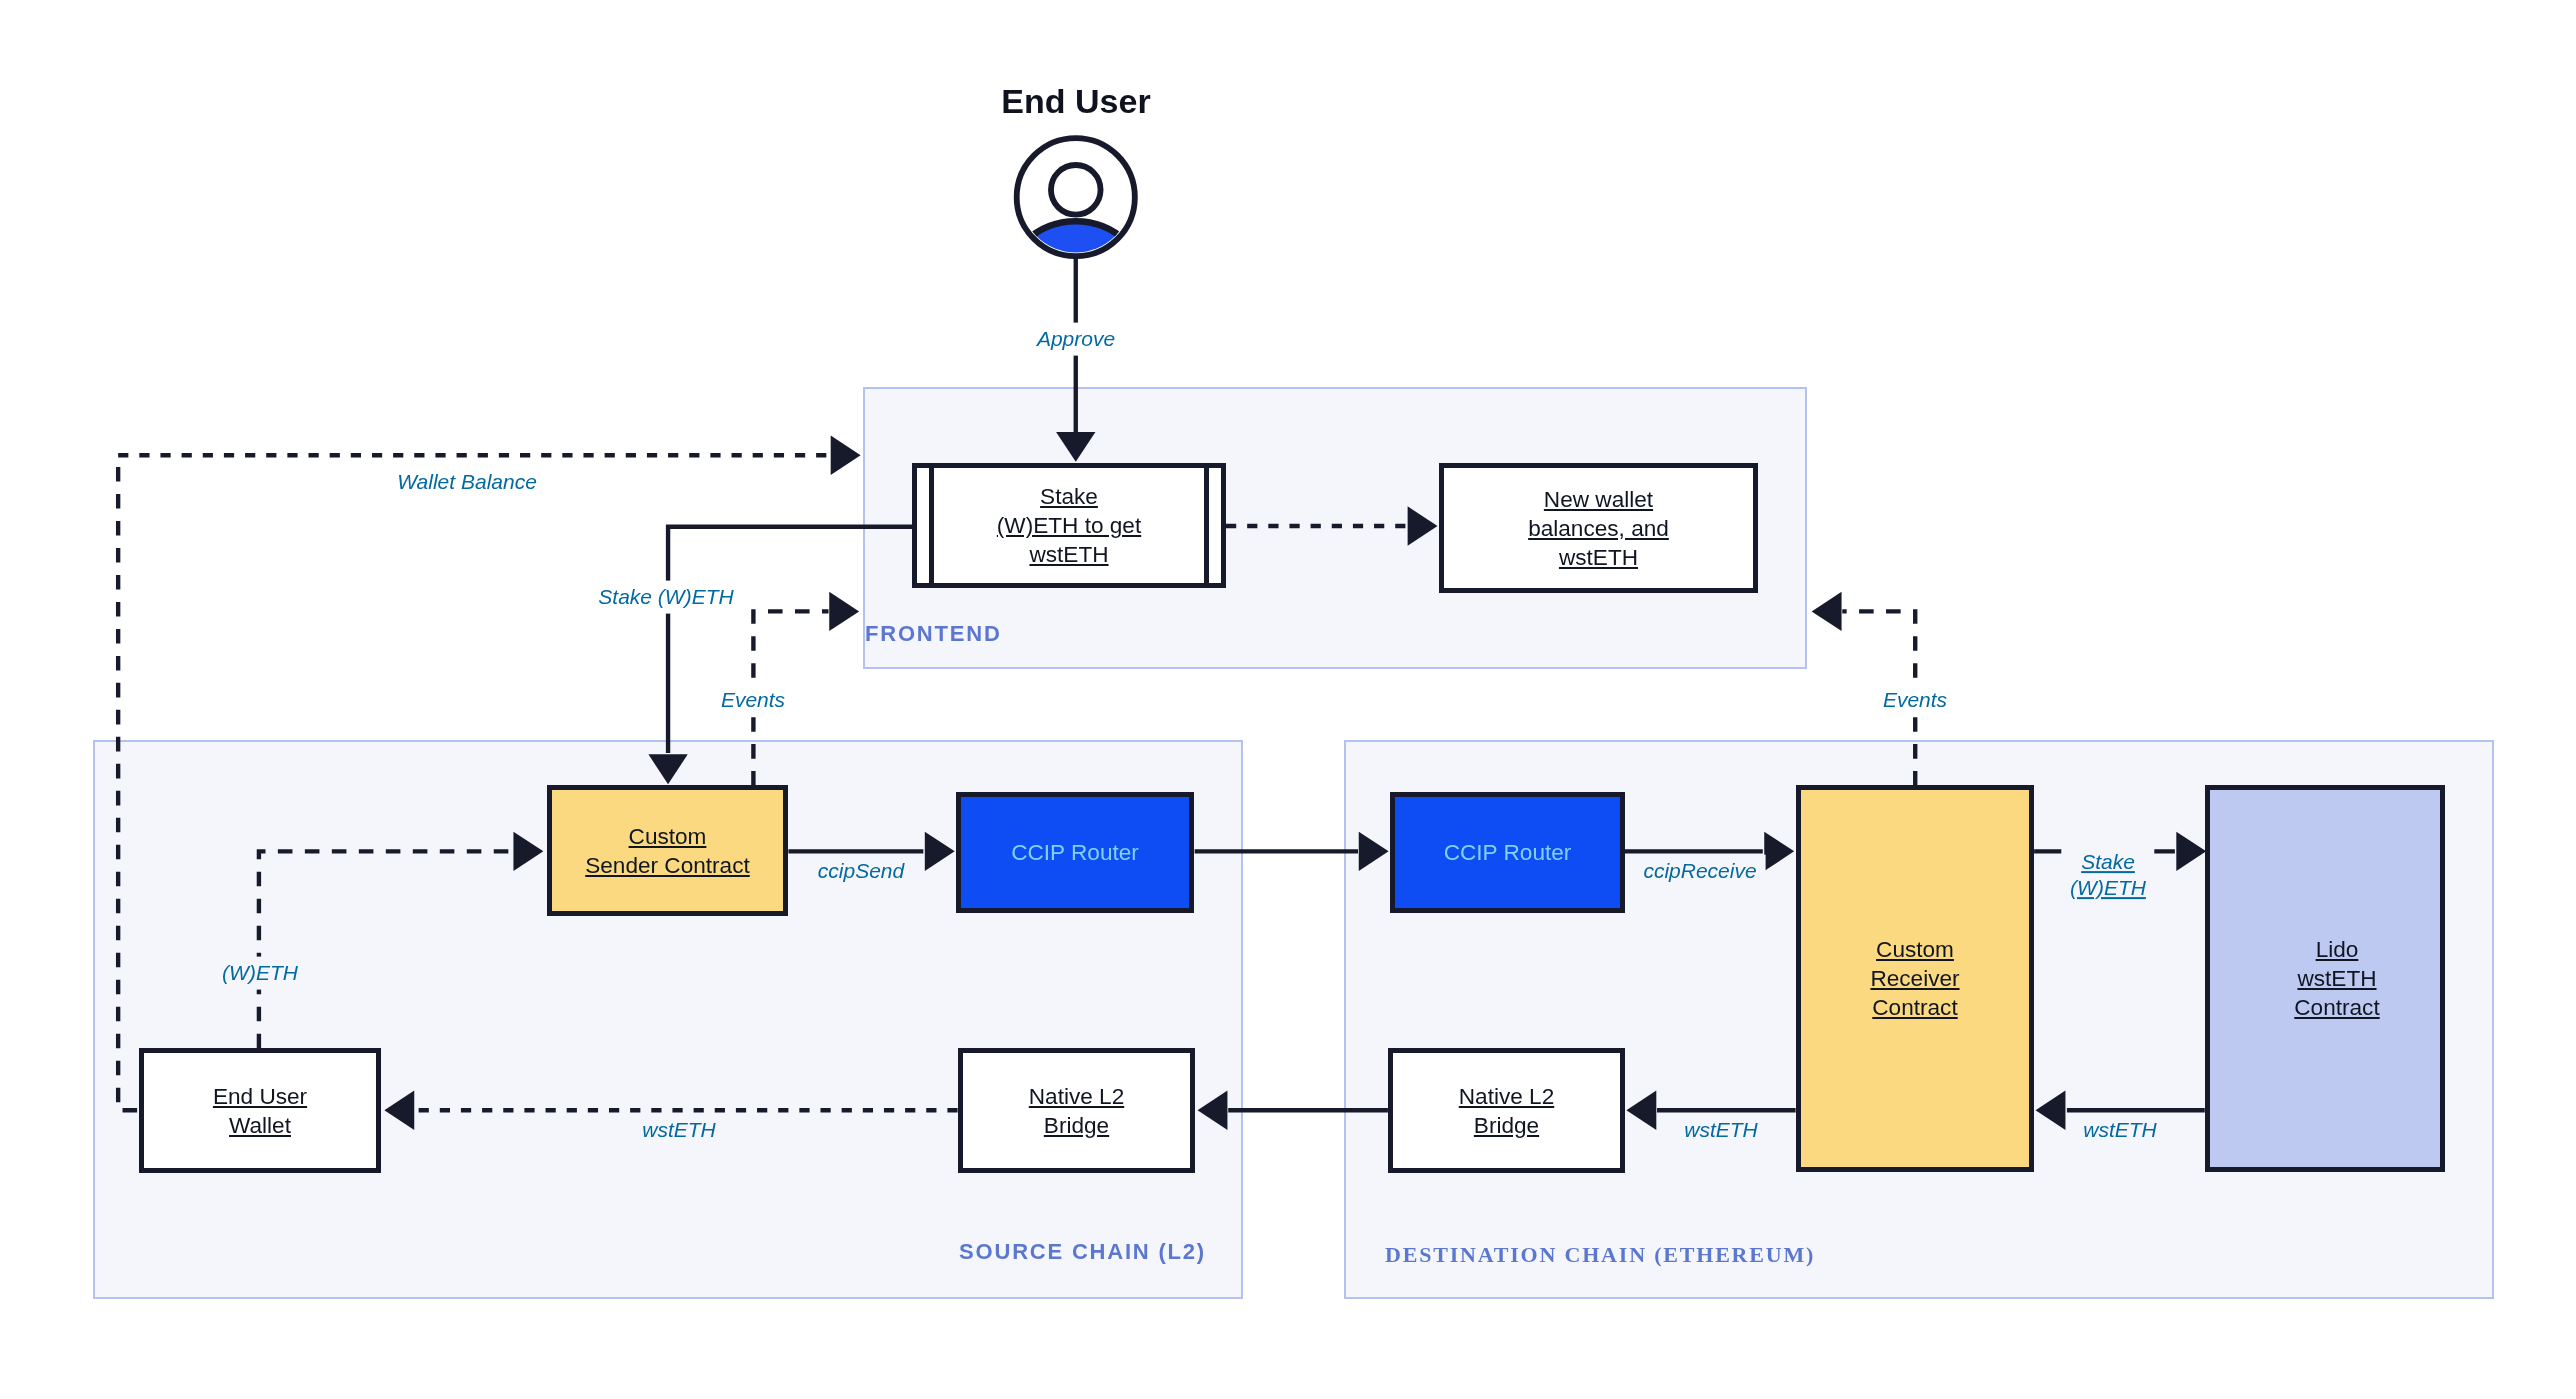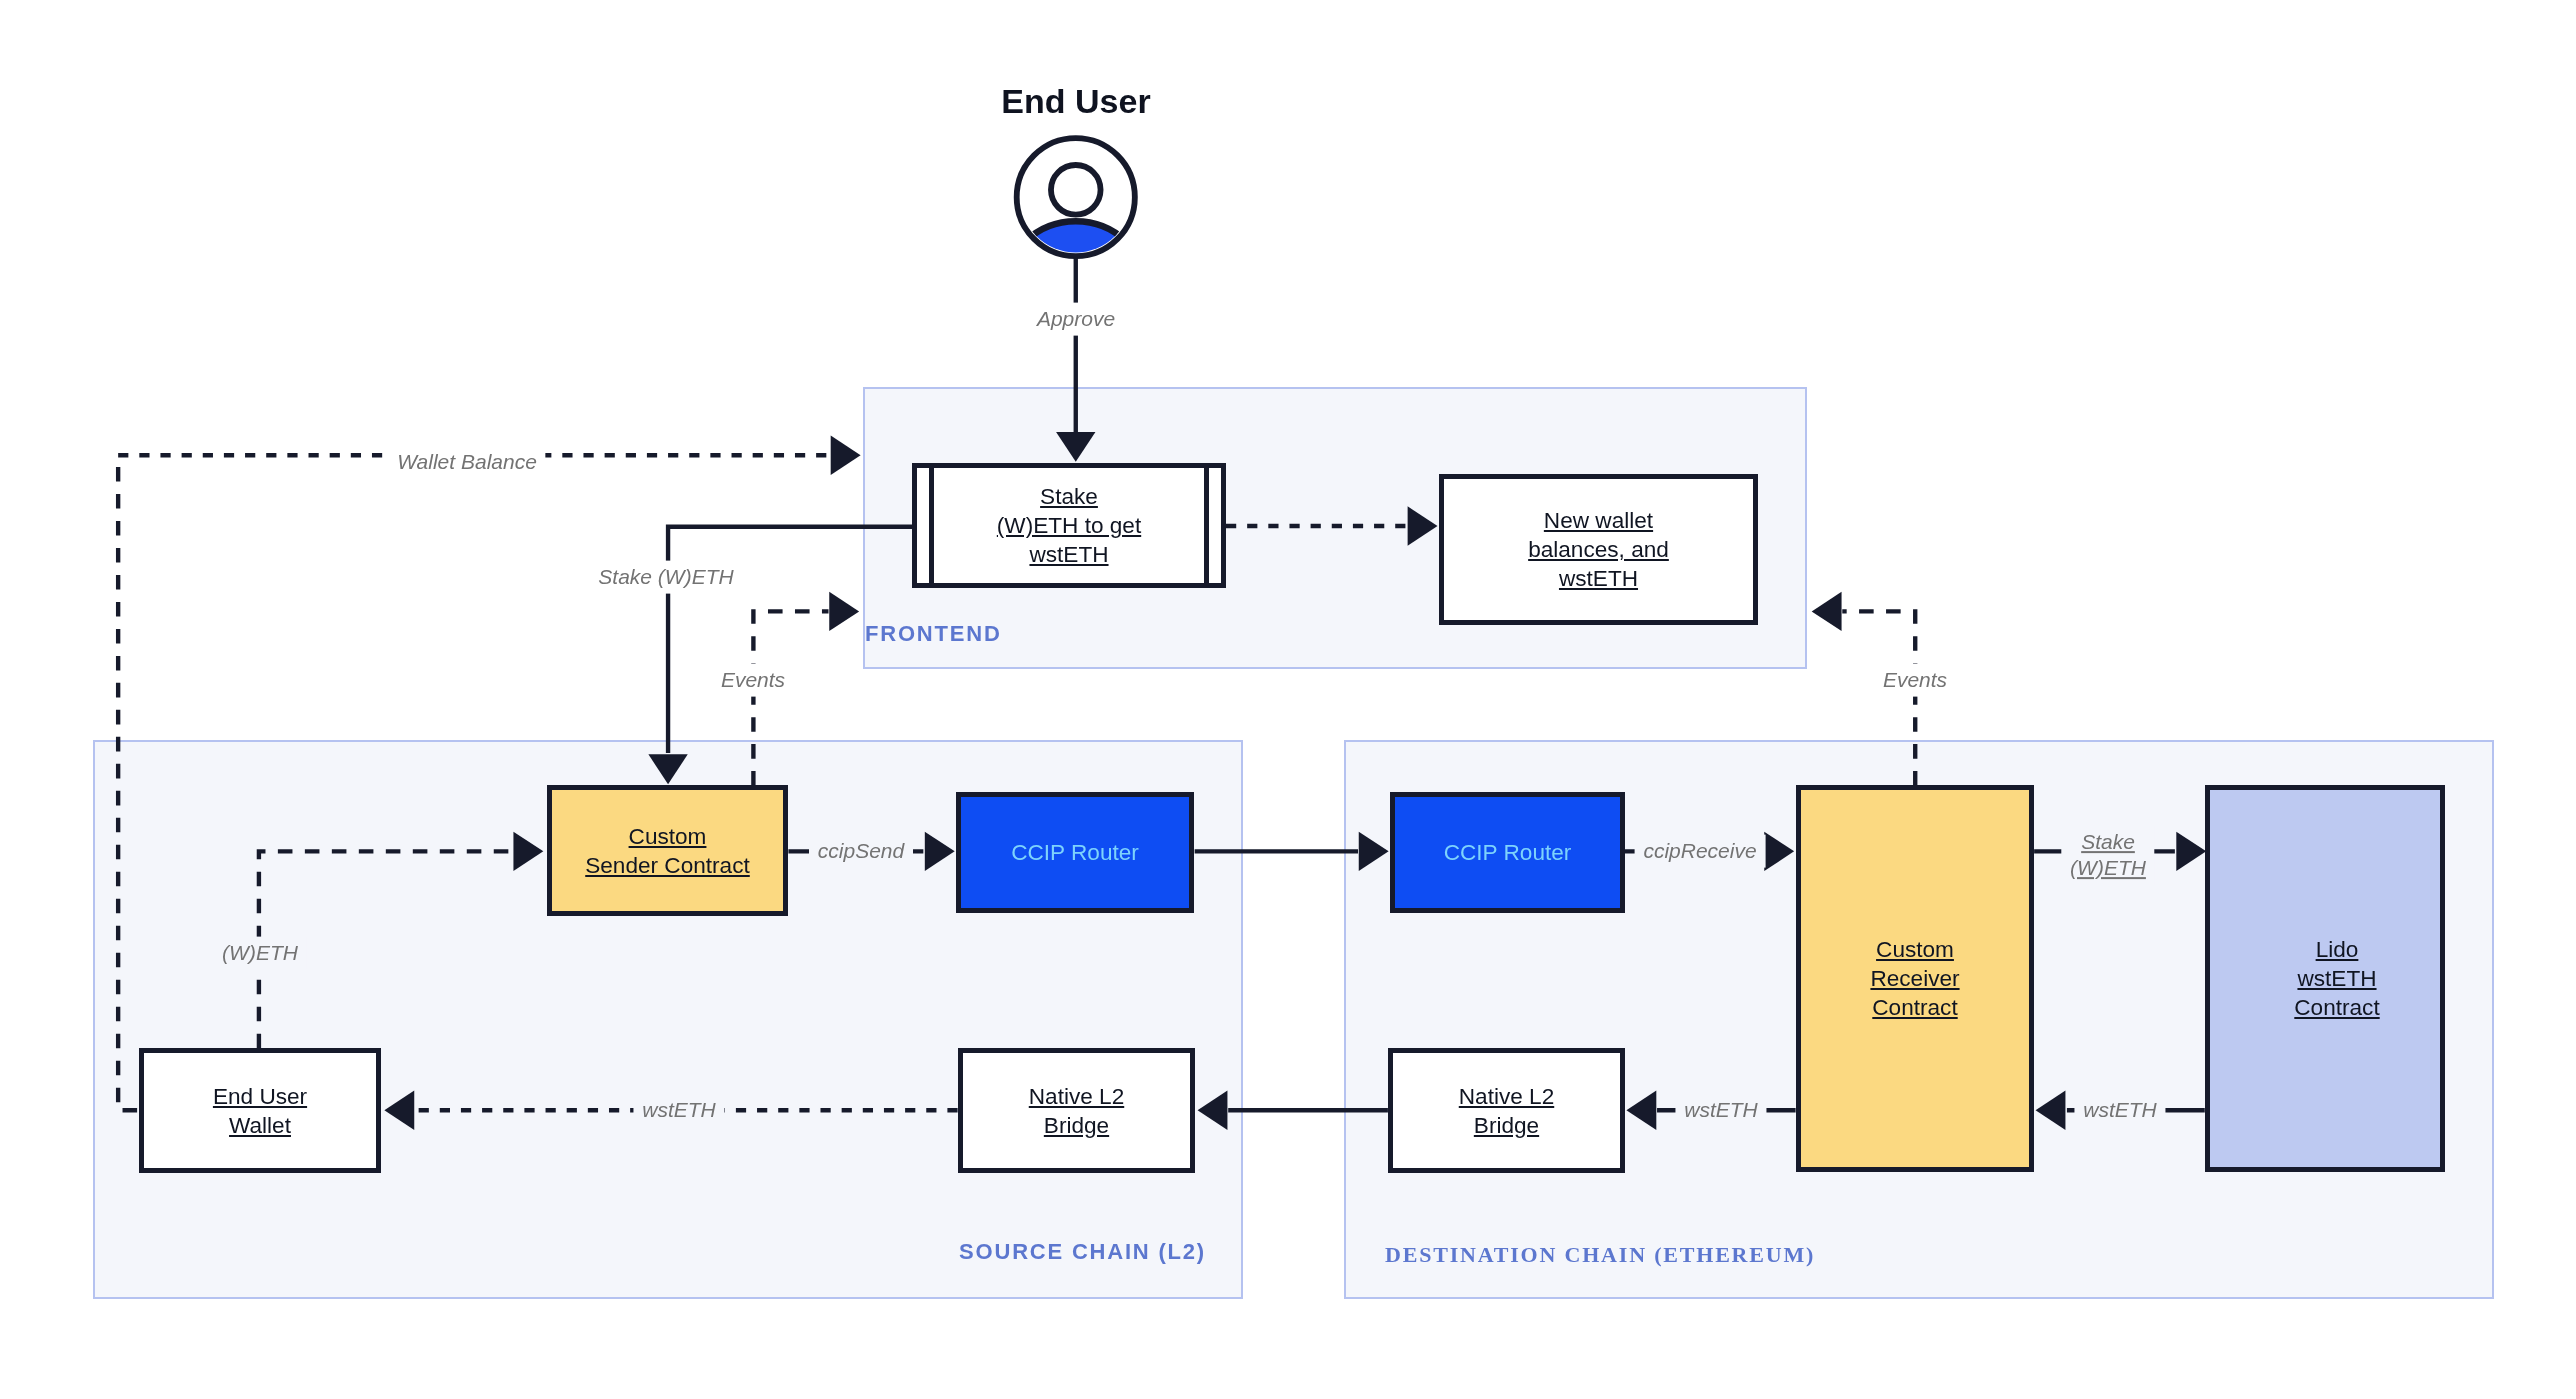--- a/index.html
+++ b/index.html
@@ -42,21 +42,21 @@
   .node.blue{background:var(--accent-blue);color:#7dd3fc;}
   .node.periwinkle{background:var(--node-periwinkle);padding-left:24px;}
   .node.sub::before,.node.sub::after{
     content:"";position:absolute;top:0;bottom:0;width:5.1px;background:var(--ink);
   }
   .node.sub::before{left:11.7px;}
   .node.sub::after{right:11.7px;}
   .multiline{white-space:pre-line;text-decoration:underline;}
   .edge-label{
     position:absolute;transform:translate(-50%,-50%);font-size:21px;font-style:italic;
-    color:#737373;white-space:nowrap;padding:4.4px 8.8px;z-index:3;text-align:center;
+    color:#0369a1;white-space:nowrap;padding:4.4px 8.8px;z-index:3;text-align:center;margin-top:20px;
   }
   .edge-label.on-white{background:var(--canvas-bg);}
   .edge-label.on-zone{background:var(--zone-bg);}
   .edge-label.multiline{white-space:pre-line;line-height:25.5px;}
   .actor-title{
     position:absolute;left:1076px;top:82px;transform:translateX(-50%);
     font-size:34px;font-weight:700;color:#0F1320;z-index:3;white-space:nowrap;
   }
 </style>
 </head>
@@ -165,21 +165,21 @@
       <polygon class="head" points="527,1522 568,1495 568,1549"></polygon>
     </g>
   </svg>
 
   <div class="actor-title">End User</div>
 
   <div class="node sub multiline" style="left:912px;top:463px;width:314px;height:125px;">Stake
 (W)ETH to get
 wstETH</div>
 
-  <div class="node multiline" style="left:1439px;top:474px;width:319px;height:151px;">New wallet
+  <div class="node multiline" style="left:1439px;top:463px;width:319px;height:130px;">New wallet
 balances, and
 wstETH</div>
 
   <div class="node yellow multiline" style="left:547px;top:785px;width:241px;height:131px;">Custom
 Sender Contract</div>
 
   <div class="node blue" style="left:956px;top:792px;width:238px;height:121px;">CCIP Router</div>
 
   <div class="node blue" style="left:1390px;top:792px;width:235px;height:121px;">CCIP Router</div>
 

